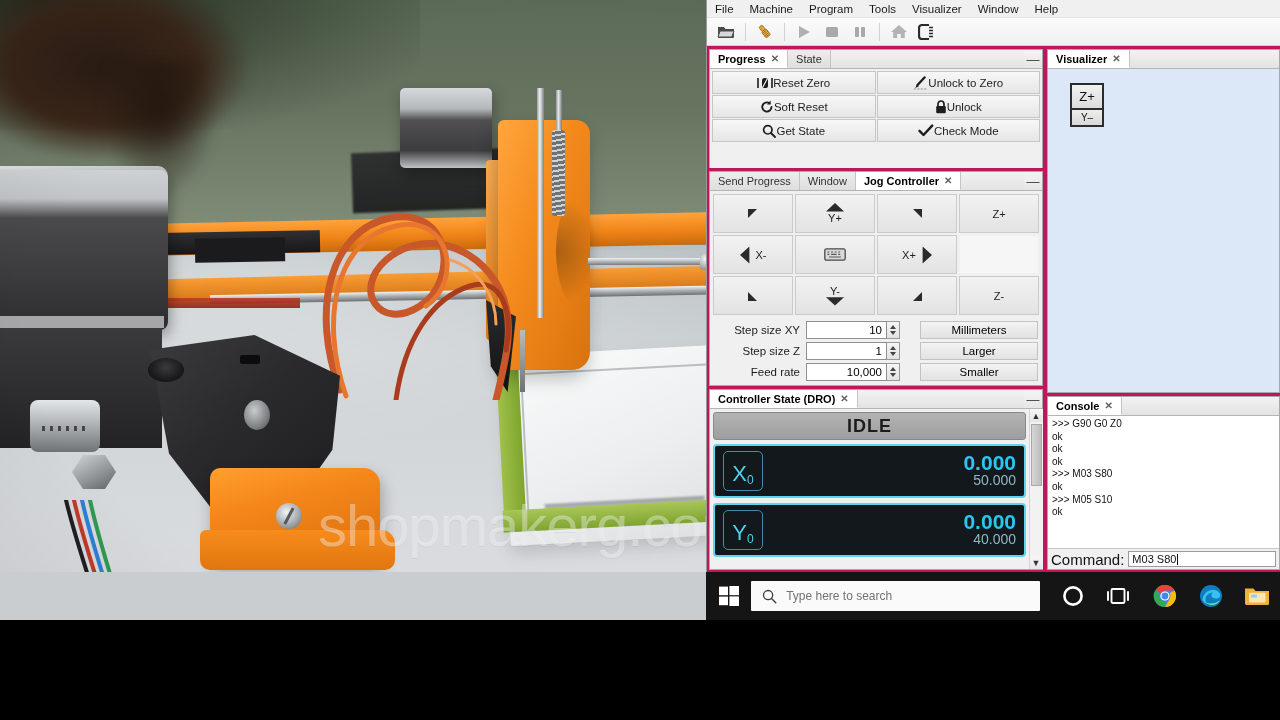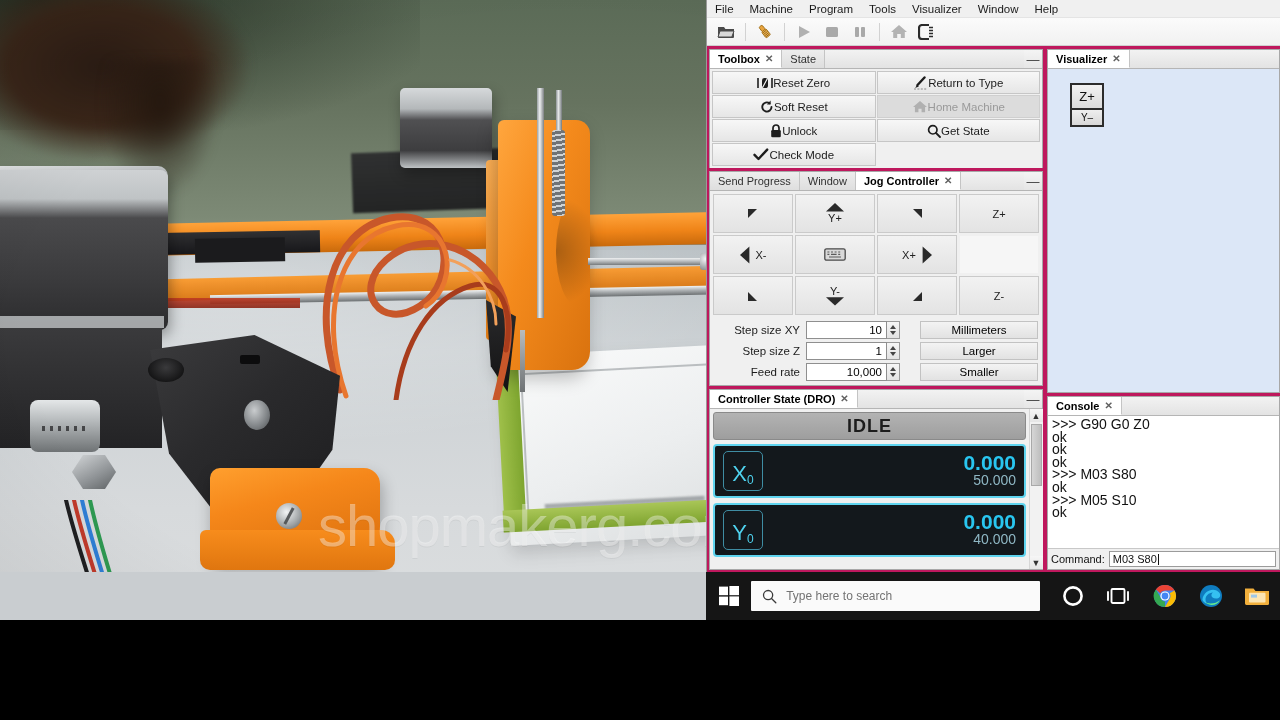--- a/index.html
+++ b/index.html
@@ -389,24 +389,24 @@
     border:2px solid #2c2c2c; background:#e8e8e8; display:flex; flex-direction:column; }
   .viz-zp{ flex:1; display:flex; align-items:center; justify-content:center;
     font-size:13px; color:#111; border-bottom:2px solid #2c2c2c;
     background:linear-gradient(180deg,#f2f2f2,#dcdcdc); }
   .viz-ym{ height:15px; display:flex; align-items:center; justify-content:center;
     font-size:10px; color:#111; background:linear-gradient(180deg,#eee,#d8d8d8); }
 
   
   .con-body{ position:absolute; inset:19px 0 0 0; background:#fff; display:flex; flex-direction:column; }
   .con-log{ flex:1; padding:2px 4px; font-family:"Liberation Sans", sans-serif;
-    font-size:14px; color:#111; line-height:12.6px; overflow:hidden; }
+    font-size:10px; color:#111; line-height:12.6px; overflow:hidden; }
   .con-cmd{ height:21px; border-top:1px solid #c8c8c8; background:#f0f0f0;
     display:flex; align-items:center; padding:0 3px; gap:4px; }
-  .con-cmd-label{ font-size:11px; color:#111; }
+  .con-cmd-label{ font-size:15px; color:#111; }
   .con-cmd-input{ flex:1; height:16px; background:#fff; border:1px solid #9b9b9b;
     font-size:11px; color:#111; display:flex; align-items:center; padding-left:3px; }
   .caret{ display:inline-block; width:1px; height:11px; background:#111; margin-left:1px;
     vertical-align:-1px; }
 
   
   .taskbar{
     position:absolute; left:706px; top:572px; width:574px; height:48px;
     background:#151515; display:flex; align-items:center;
   }
@@ -562,21 +562,21 @@
           <path d="M11 3.5h4M11 6.5h4M11 9.5h4M11 12.5h4" stroke="#2b2b2b" stroke-width="1.6"></path>
         </svg>
       </div>
     </div>
 
     <div class="workspace">
 
       <div class="panel" style="left:2px; top:2px; width:334px; height:119px;">
         <div class="tabstrip">
           <div class="tab active">
-            <span>Toolbox</span>
+            <span>Progress</span>
             <span class="x">✕</span>
           </div>
           <div class="tab">
             <span>State</span>
           </div>
           <div class="tabfill"></div>
           <div class="minbtn">—</div>
         </div>
         <div class="tbx-grid">
           <div class="tbx-btn">
@@ -586,34 +586,28 @@
               <path d="M5.6 10.4L10.4 1.6" stroke="#fff" stroke-width="1.1"></path>
             </svg>
             <span>Reset Zero</span>
           </div>
           <div class="tbx-btn">
             <svg width="15" height="14" viewBox="0 0 15 14">
               <path d="M11.5 1.5L4.5 9" stroke="#1d1d1d" stroke-width="2.4" stroke-linecap="round"></path>
               <path d="M4.2 8.6l-2 3.3 3.6-1.5z" fill="#1d1d1d"></path>
               <path d="M1 13h13" stroke="#8a8a8a" stroke-width="1" stroke-dasharray="2 1.4"></path>
             </svg>
-            <span>Return to Type</span>
+            <span>Unlock to Zero</span>
           </div>
           <div class="tbx-btn">
             <svg width="14" height="14" viewBox="0 0 14 14">
               <path d="M11.5 7a4.6 4.6 0 1 1-2-3.8" fill="none" stroke="#1d1d1d" stroke-width="1.9" stroke-linecap="round"></path>
               <path d="M10.6 0.6v3.8H6.9z" fill="#1d1d1d"></path>
             </svg>
             <span>Soft Reset</span>
-          </div>
-          <div class="tbx-btn disabled">
-            <svg width="16" height="14" viewBox="0 0 18 16">
-              <path d="M9 1L1 8h2.2v6h4v-4h3.6v4h4V8H17z" fill="#b0b0b0"></path>
-            </svg>
-            <span>Home Machine</span>
           </div>
           <div class="tbx-btn">
             <svg width="12" height="14" viewBox="0 0 12 14">
               <path d="M3 6V4a3 3 0 0 1 6 0v2" fill="none" stroke="#1d1d1d" stroke-width="1.7"></path>
               <rect x="1.2" y="6" width="9.6" height="7.2" rx="1.3" fill="#1d1d1d"></rect>
             </svg>
             <span>Unlock</span>
           </div>
           <div class="tbx-btn">
             <svg width="14" height="14" viewBox="0 0 14 14">

